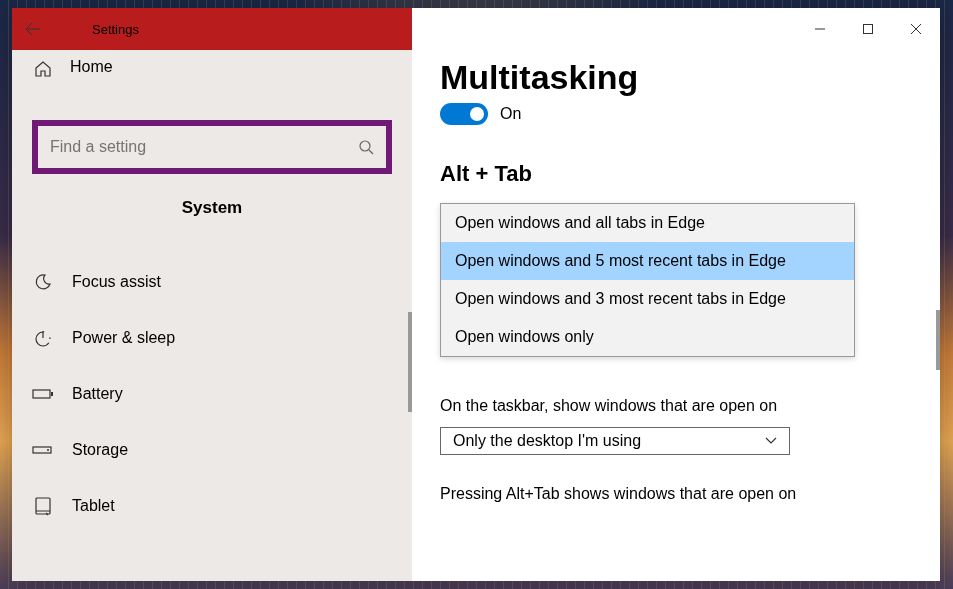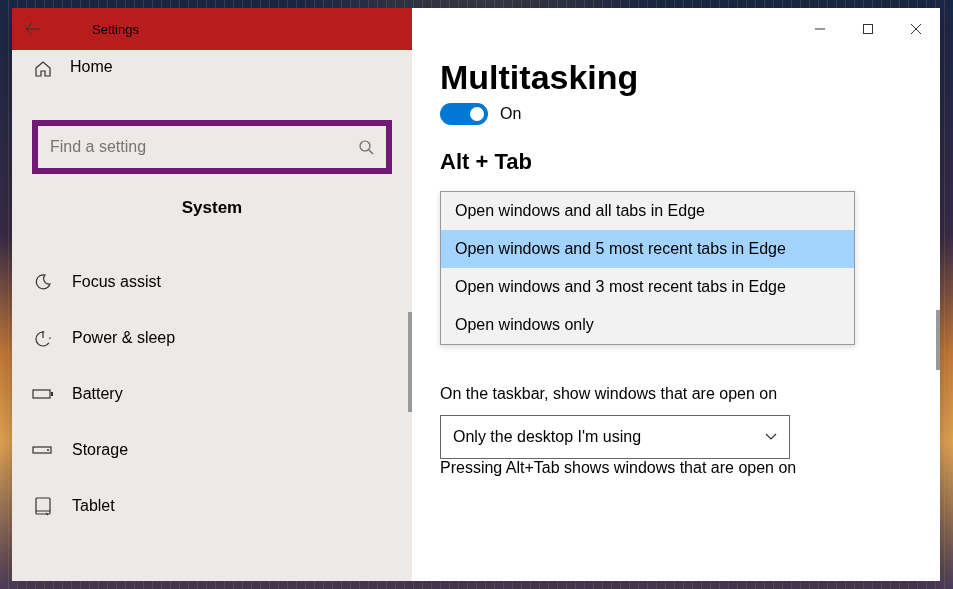--- a/index.html
+++ b/index.html
@@ -56,33 +56,33 @@
   
   .nav-items { display:flex; flex-direction:column; margin-top: 18px; }
   .nav-item { display:flex; align-items:center; height: 56px; padding-left: 20px; cursor:pointer; gap:18px; position:relative; }
   .nav-item-label { font-size: 16px; }
   .nav-icon { width: 22px; height: 22px; display:flex; align-items:center; justify-content:center; flex-shrink:0; }
   
   .sidebar-scrollbar { position:absolute; right:0; top: 262px; width:4px; height: 100px; background:#999; }
   
   .page-title { font-size: 34px; font-weight: 600; margin-top: 8px; margin-bottom: 6px; }
   
-  .toggle-row { display:flex; align-items:center; gap:12px; margin-bottom: 24px; }
+  .toggle-row { display:flex; align-items:center; gap:12px; margin-bottom: 36px; }
   .toggle { width: 48px; height: 22px; background:#0078d4; border-radius: 11px; position:relative; cursor:pointer; }
   .toggle-knob { position:absolute; width:14px; height:14px; background:#fff; border-radius:50%; top:4px; right:4px; }
   .toggle-label { font-size: 16px; }
   
   .section-title { font-size: 22px; font-weight:600; margin-bottom: 16px; }
   
   .dropdown-open { border:1px solid #999; width: 415px; background:#f2f2f2; box-shadow: 0 2px 6px rgba(0,0,0,0.15); margin-bottom: 40px; }
   .dropdown-option { padding: 10px 14px; font-size: 16px; cursor:pointer; }
   .dropdown-option.selected { background:#a3d4ff; }
   
   .setting-label { font-size: 16px; margin-bottom: 12px; }
-  .select-closed { display:inline-flex; align-items:center; justify-content:space-between; border:1px solid #666; height: 44px; padding: 0 12px; width: 350px; cursor:pointer; }
+  .select-closed { display:inline-flex; align-items:center; justify-content:space-between; border:1px solid #666; height: 28px; padding: 0 12px; width: 350px; cursor:pointer; margin-bottom: 30px; }
   .select-closed-text { font-size:16px; }
   
   .content-scrollbar { position:absolute; right:0; top: 260px; width:4px; height: 60px; background:#999; }
   
   svg { display:block; }
 </style>
 </head>
 <body>
 
 <div class="desktop-bg"></div>

